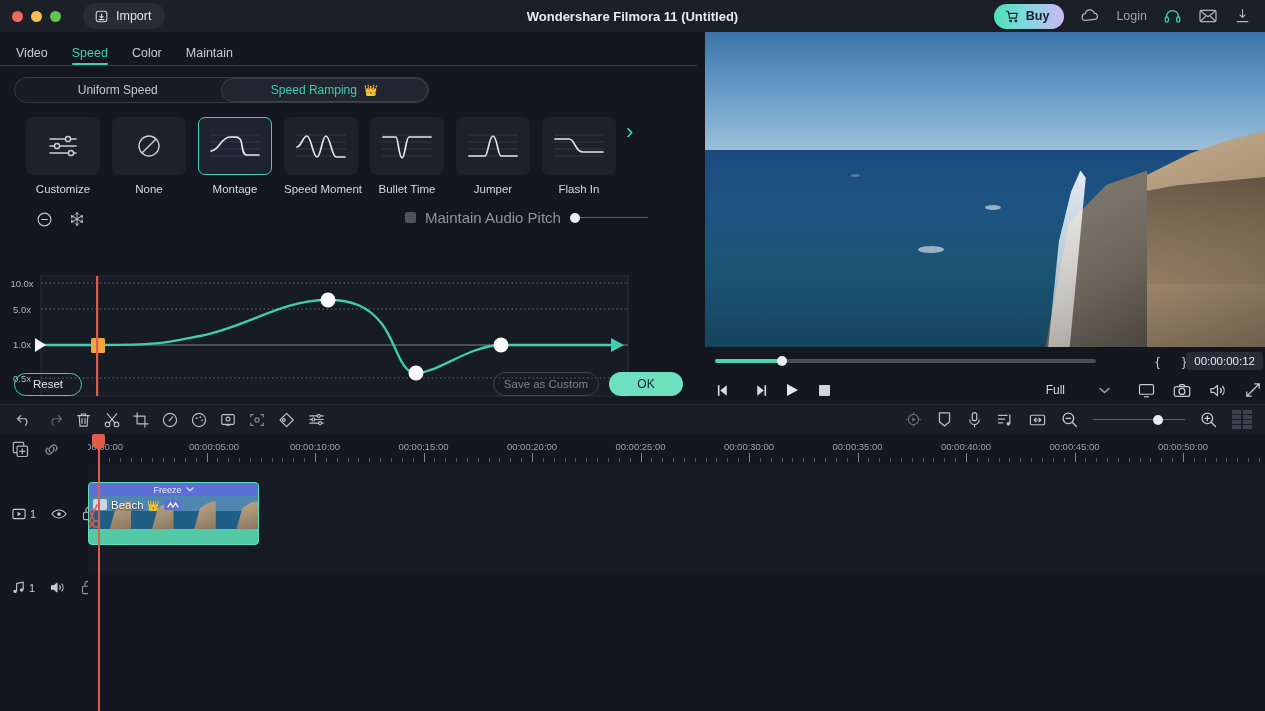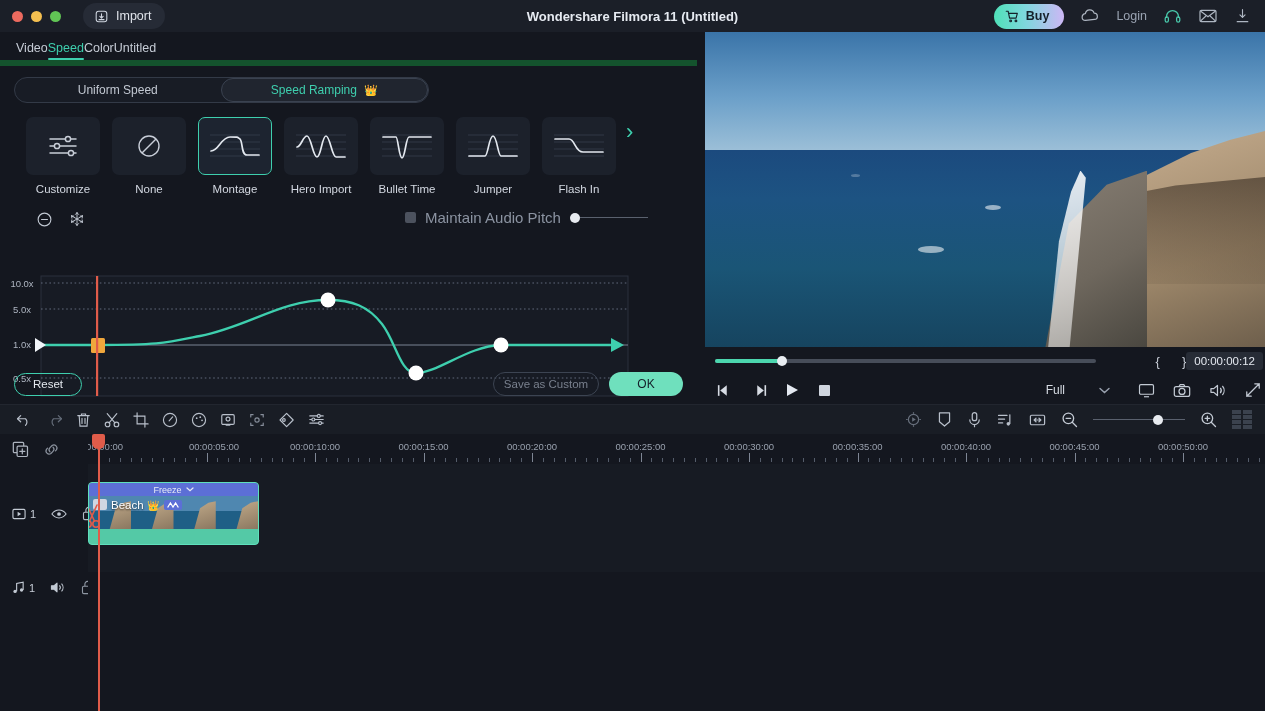--- a/index.html
+++ b/index.html
@@ -49,21 +49,21 @@
   #login-lbl { color: #9aa3b2; font-size: 12.5px; cursor: pointer; }
   .tb-ic { cursor: pointer; display: flex; align-items: center; }
 
   
   #left-panel {
     position: absolute; left: 0; top: 32px; width: 697px; height: 372px;
     background: #14171f;
   }
   #tabs {
     height: 34px; display: flex; align-items: flex-end;
-    padding-left: 16px; border-bottom: 6px solid #14532d;
+    gap: 24px; padding-left: 16px; border-bottom: 1px solid #14532d;
   }
   .tab {
     font-size: 12.5px; color: #c6ccd6; padding-bottom: 5px;
     cursor: pointer; position: relative;
   }
   .tab.active { color: #3ecfae; }
   .tab.active::after {
     content: ""; position: absolute; left: 0; right: 0; bottom: 0;
     height: 2px; background: #3ecfae; border-radius: 1px;
   }
@@ -404,21 +404,21 @@
     </span>
   </div>
 </div>
 
 <div id="left-panel">
 
   <div id="tabs">
     <div class="tab">Video</div>
     <div class="tab active">Speed</div>
     <div class="tab">Color</div>
-    <div class="tab">Untitled</div>
+    <div class="tab">Maintain</div>
   </div>
 
   <div id="seg-wrap">
     <div id="seg">
       <div class="seg-item">
         <span>Uniform Speed</span>
       </div>
       <div class="seg-item active">
         <span>Speed Ramping</span>
         <span class="crown">👑</span>
@@ -468,21 +468,21 @@
 
     <div class="preset">
       <div class="preset-box">
         <svg width="56" height="38" viewBox="0 0 56 38">
           <g stroke="#3b4452" stroke-width=".7">
             <path d="M3 8h50M3 15h50M3 22h50M3 29h50"></path>
           </g>
           <path d="M4 20 C8 20, 10 9, 14 9 S20 30, 24 30 C28 30, 29 9, 33 9 S39 30, 43 30 L52 30" fill="none" stroke="#e3e8ef" stroke-width="1.7" stroke-linecap="round"></path>
         </svg>
       </div>
-      <div class="preset-label">Hero Import</div>
+      <div class="preset-label">Speed Moment</div>
     </div>
 
     <div class="preset">
       <div class="preset-box">
         <svg width="56" height="38" viewBox="0 0 56 38">
           <g stroke="#3b4452" stroke-width=".7">
             <path d="M3 8h50M3 15h50M3 22h50M3 29h50"></path>
           </g>
           <path d="M4 10 L17 10 C19 10, 20 31, 23 31 C26 31, 27 10, 30 10 L52 10" fill="none" stroke="#e3e8ef" stroke-width="1.7" stroke-linecap="round"></path>
         </svg>

